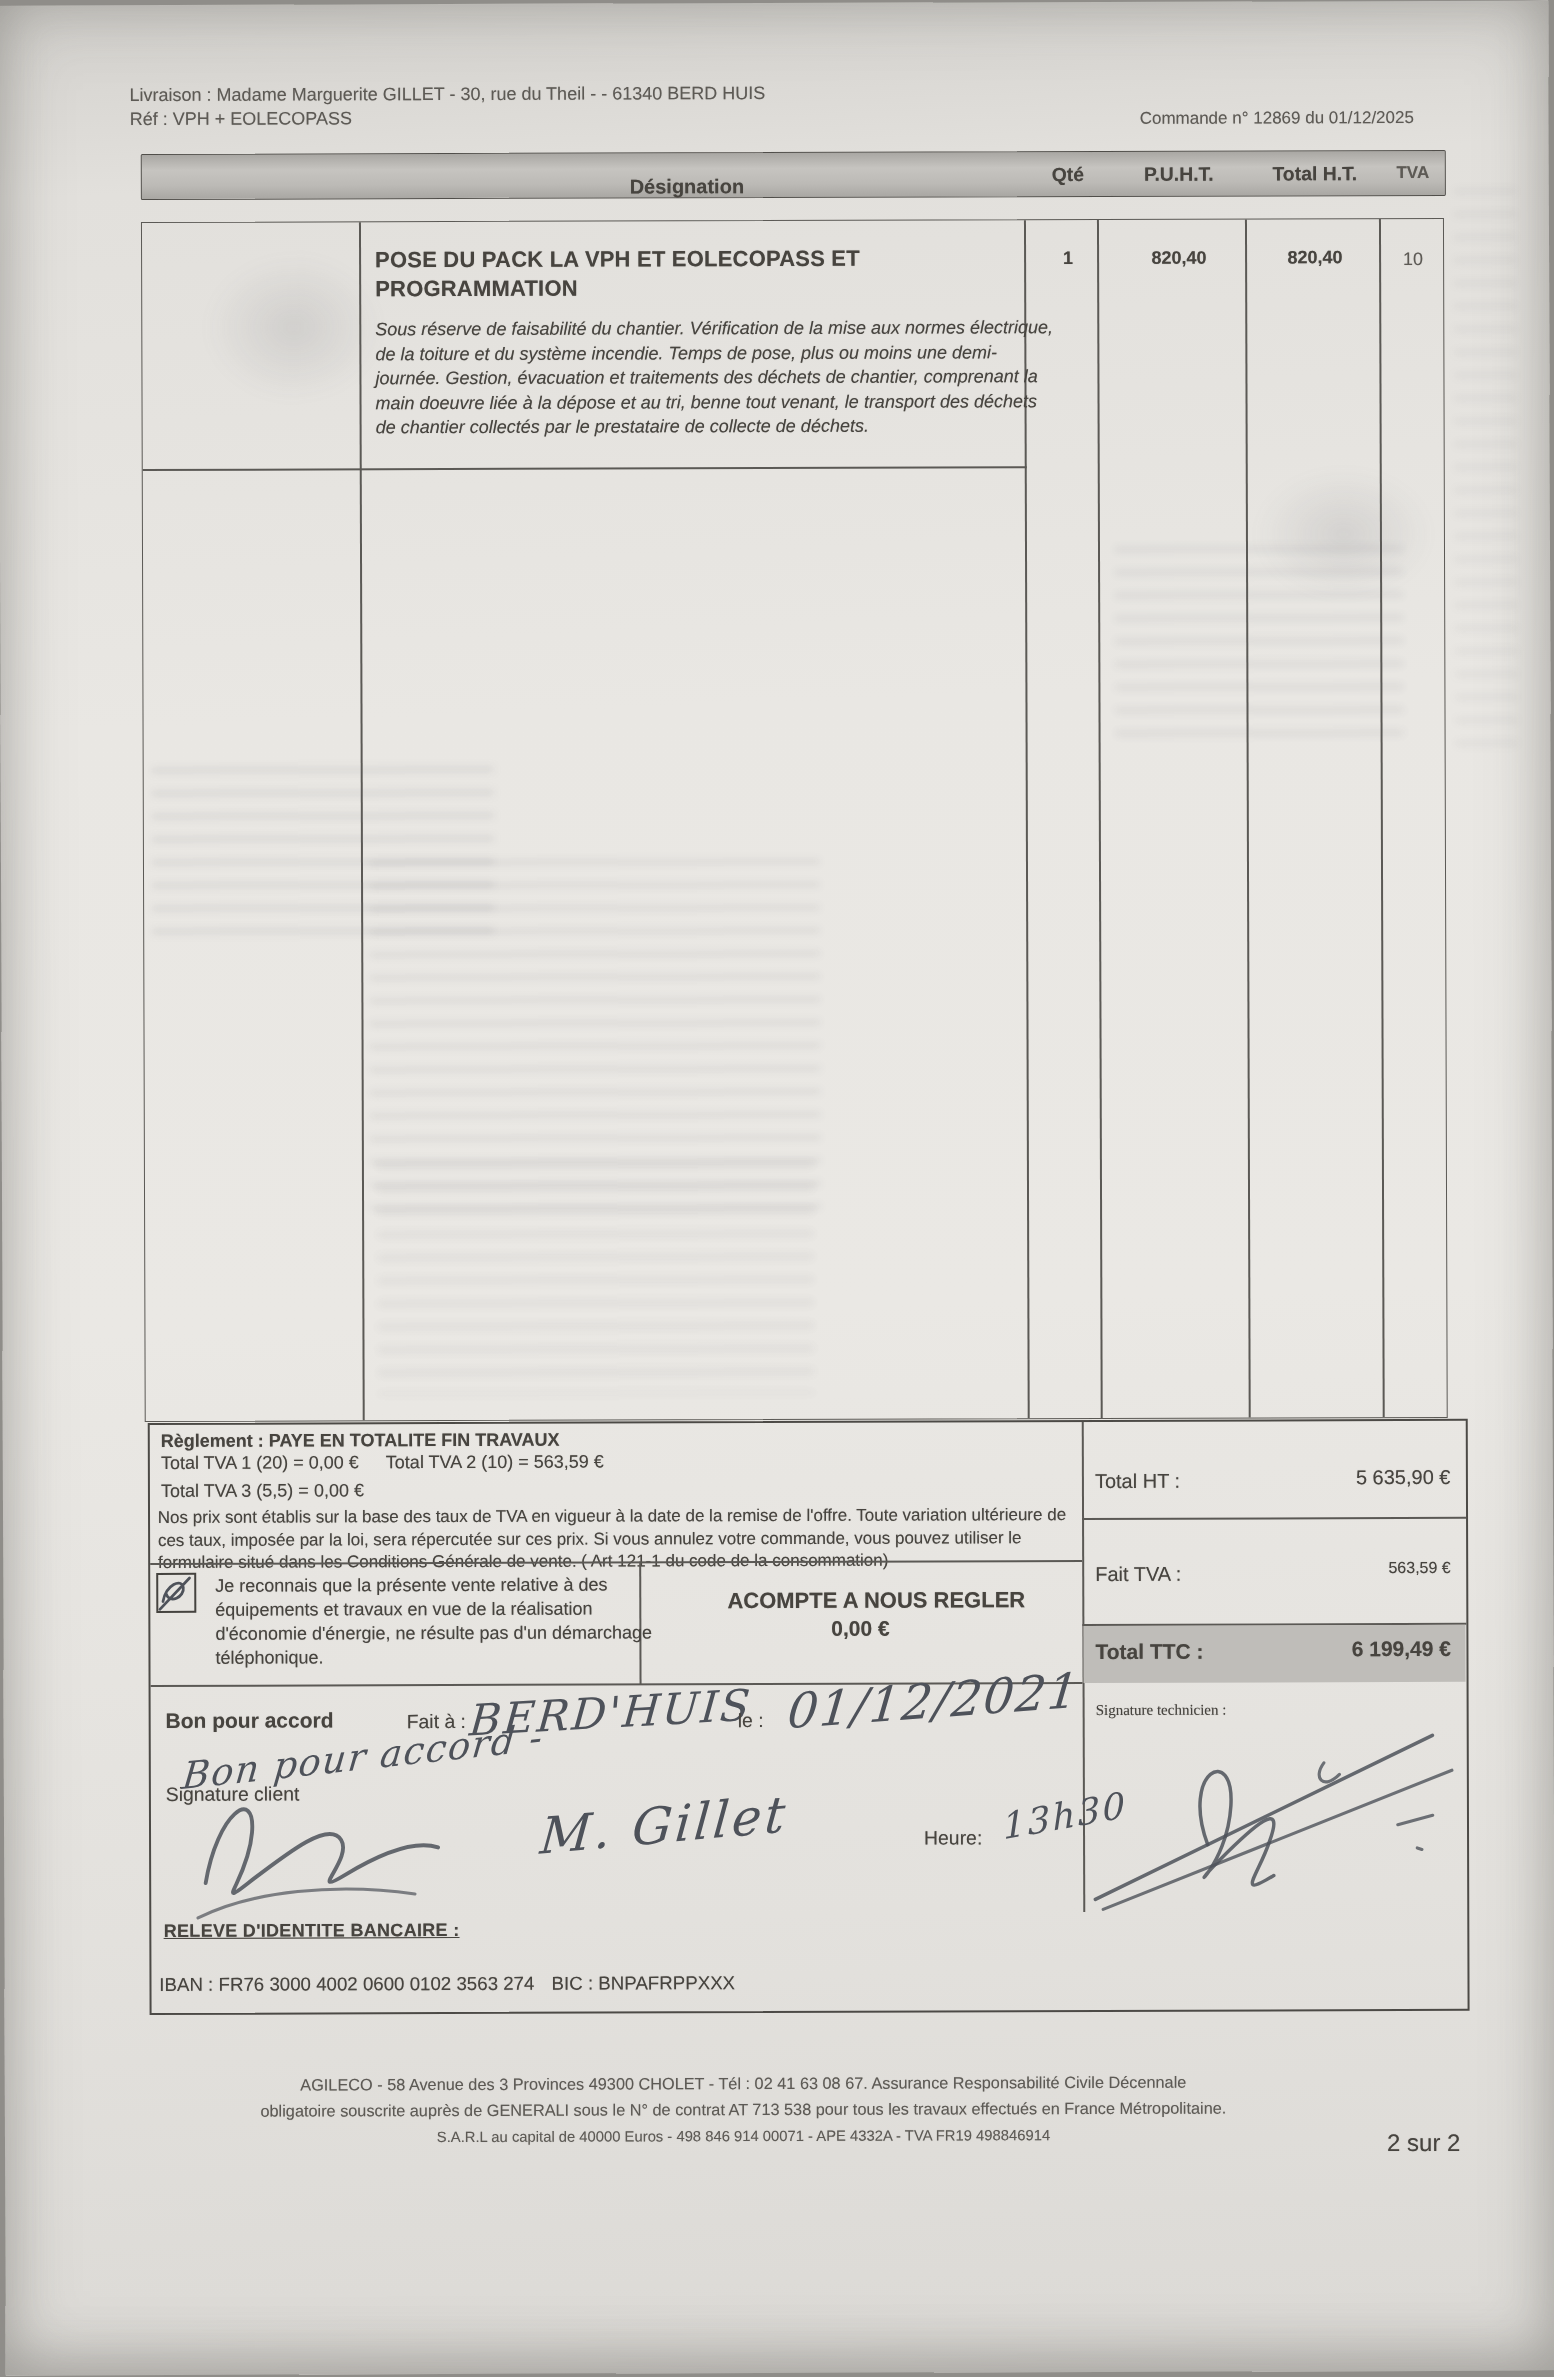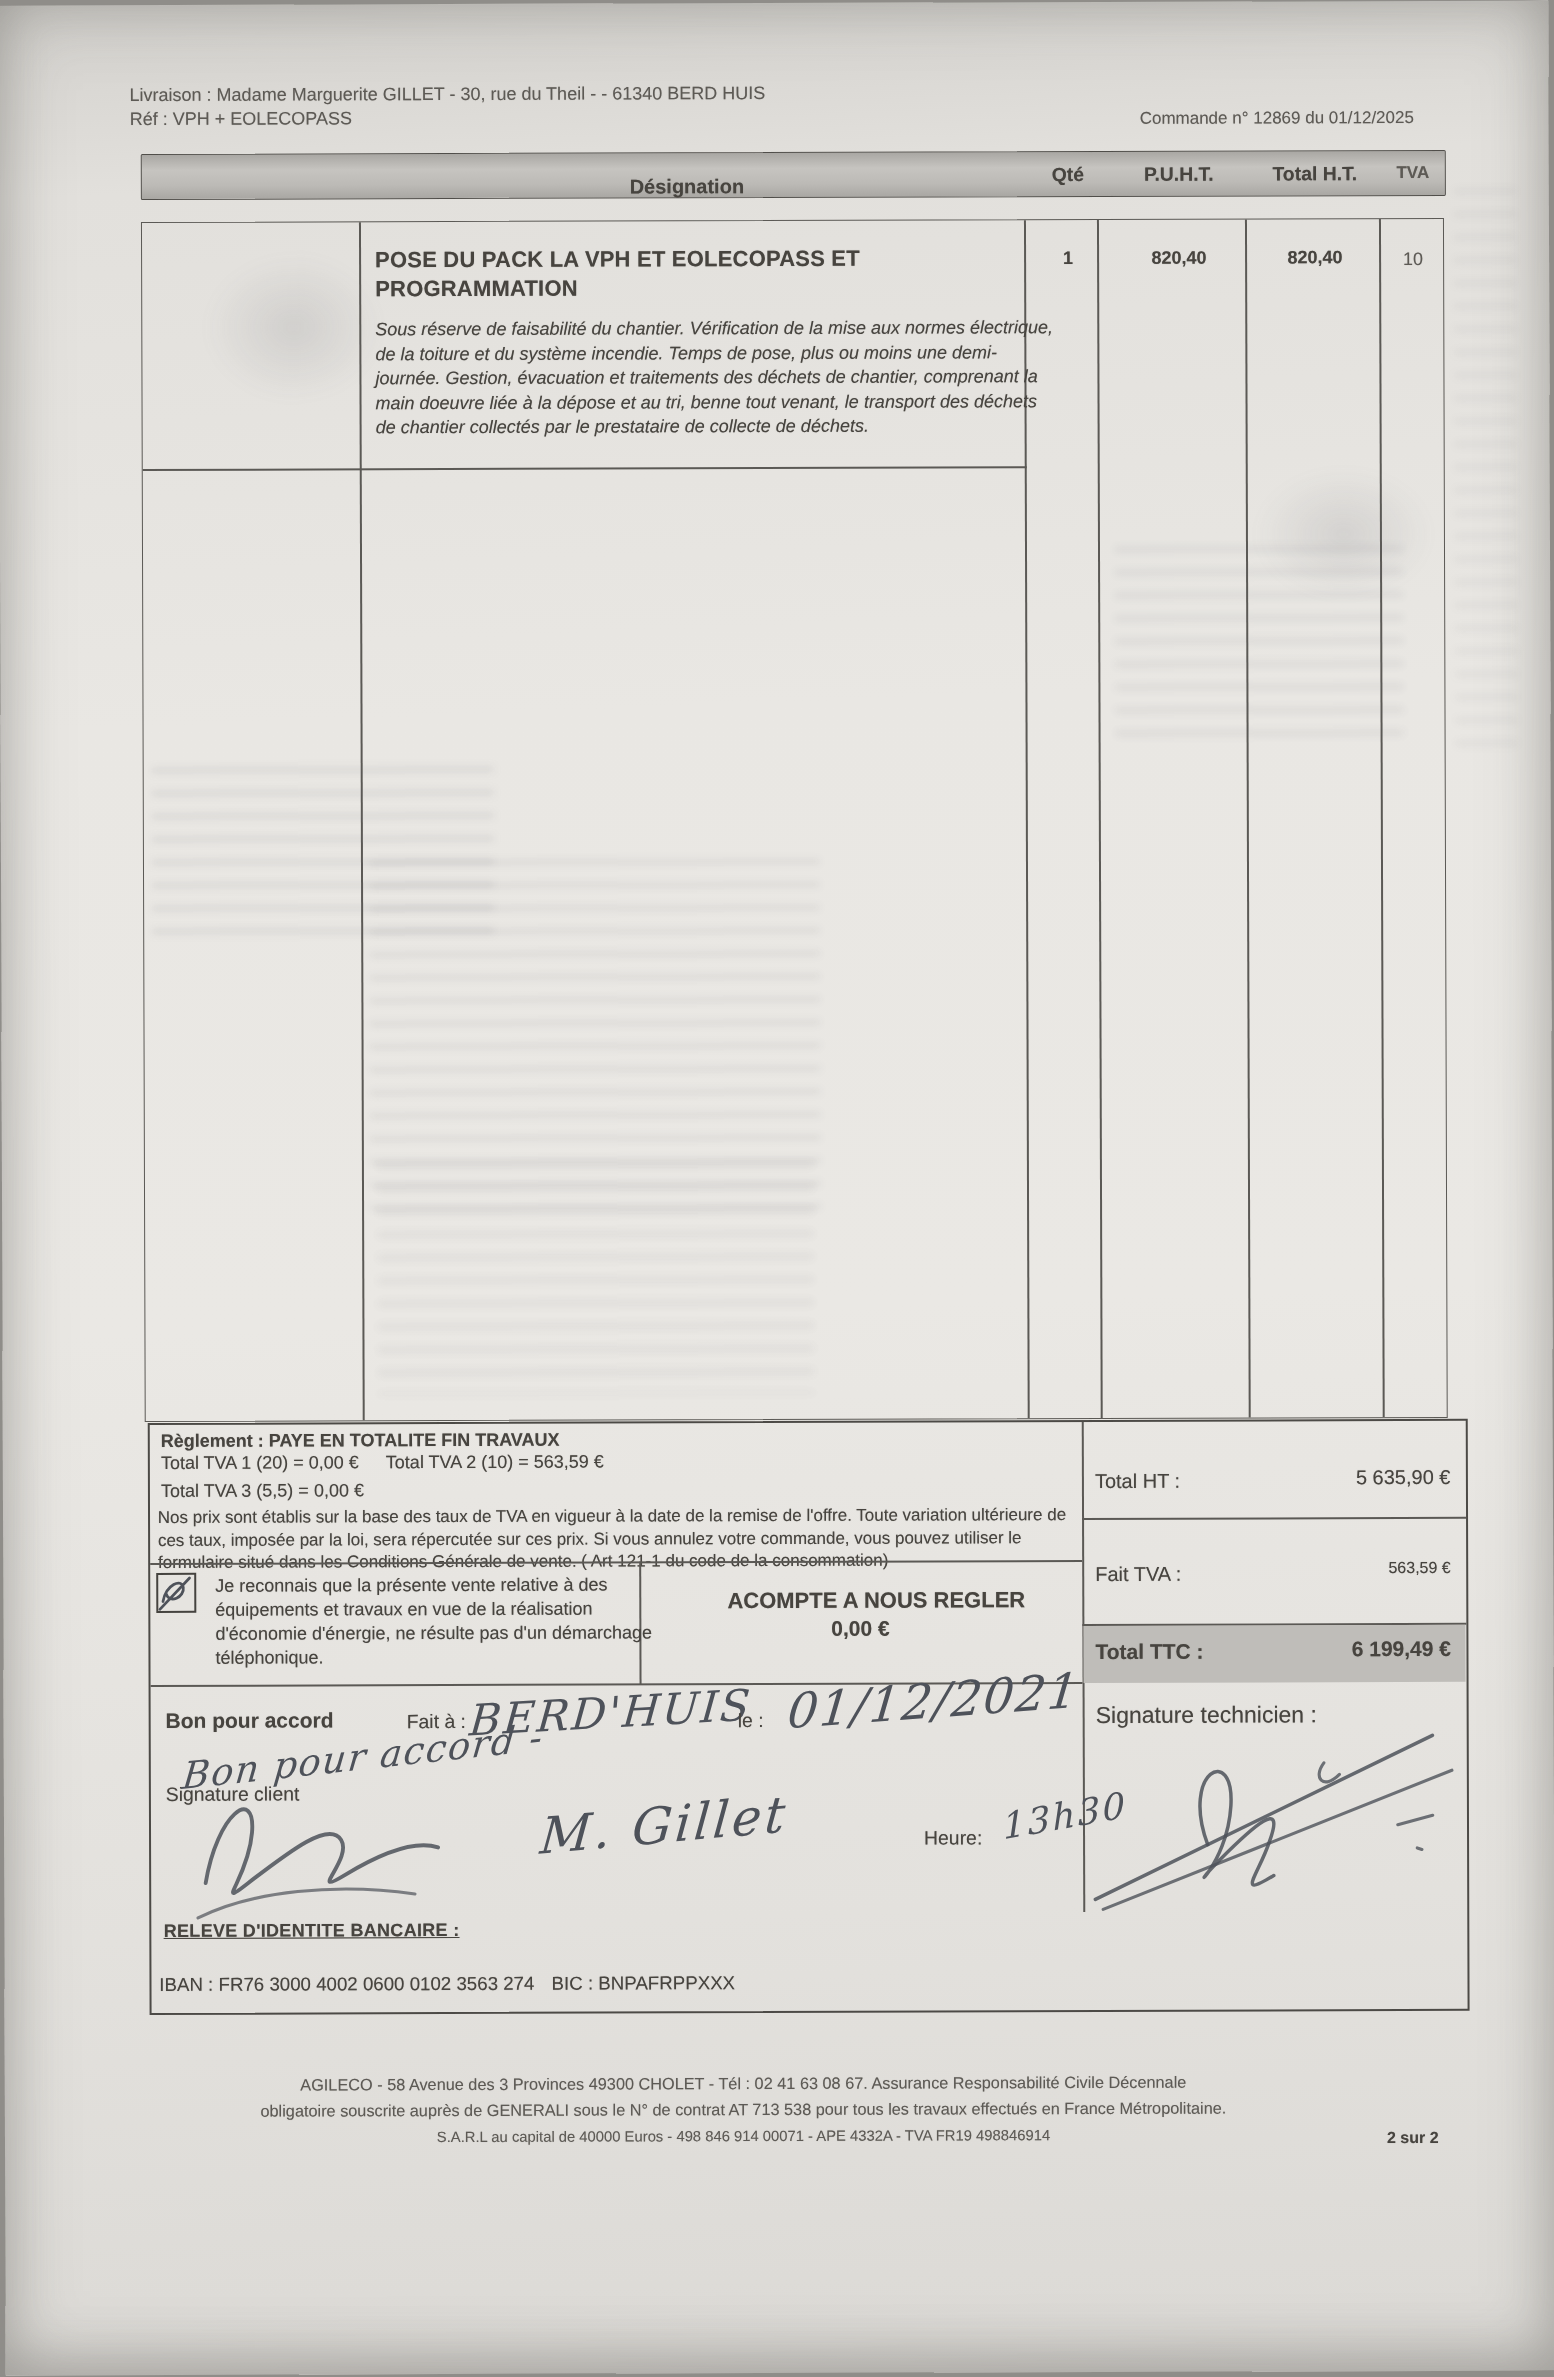--- a/index.html
+++ b/index.html
@@ -120,38 +120,38 @@
       <svg class="abs" style="left:31px;top:342px;" width="326" height="155" viewBox="0 0 420 200">
         <path d="M30,150 C45,60 95,25 90,85 C85,145 40,185 85,150 C140,108 190,70 205,95 C220,120 160,170 210,140 C255,113 300,95 330,105" fill="none" stroke="#4e525a" stroke-width="5" stroke-linecap="round" opacity=".85"></path>
         <path d="M20,195 C90,160 200,150 300,165" fill="none" stroke="#4e525a" stroke-width="4" stroke-linecap="round" opacity=".7"></path>
       </svg>
 
       <div class="abs pen" style="left:389px;top:373px;font-size:50px;transform:rotate(-5deg) skewX(-10deg);letter-spacing:3.1px;">M. Gillet</div>
 
       <div class="abs ink" style="left:773px;top:404px;font-size:19.4px;">Heure:</div>
       <div class="abs pen" style="left:851px;top:373px;font-size:36px;transform:rotate(-10deg) skewX(-8deg);letter-spacing:2.3px;">13h30</div>
 
-      <div class="abs ink" style="left:945px;top:280px;font-size:23px;">Signature technicien :</div>
+      <div class="abs ink" style="left:945px;top:280px;font-size:15px;font-family:Liberation Serif, serif;">Signature technicien :</div>
       <svg class="abs" style="left:940px;top:295px;" width="373" height="194" viewBox="0 0 480 250">
         <path d="M5,235 L440,25" fill="none" stroke="#4e525a" stroke-width="4.5" stroke-linecap="round" opacity=".85"></path>
         <path d="M15,248 L465,70" fill="none" stroke="#4e525a" stroke-width="4" stroke-linecap="round" opacity=".8"></path>
         <path d="M150,165 C115,70 185,35 180,115 C175,195 115,235 165,185 C210,140 250,105 230,160 C215,205 185,235 235,205" fill="none" stroke="#4e525a" stroke-width="4.5" stroke-linecap="round" opacity=".85"></path>
         <path d="M300,60 C285,80 300,95 320,75 M395,140 l 45,-12 M420,170 l 6,2" fill="none" stroke="#4e525a" stroke-width="4" stroke-linecap="round" opacity=".8"></path>
       </svg>
 
       <div class="abs ink b" style="left:12.4px;top:496px;font-size:18px;text-decoration:underline;letter-spacing:0.3px;">RELEVE D'IDENTITE BANCAIRE :</div>
       <div class="abs ink" style="left:7.8px;top:549px;font-size:18.7px;">
         <span>IBAN : FR76 3000 4002 0600 0102 3563 274</span>
         <span style="margin-left:12px;">BIC : BNPAFRPPXXX</span>
       </div>
     </div>
 
     <div class="abs ink-light" style="left:47px;top:2067px;width:1383px;text-align:center;font-size:16.3px;line-height:26.4px;">
       <div>AGILECO - 58 Avenue des 3 Provinces 49300 CHOLET - Tél : 02 41 63 08 67. Assurance Responsabilité Civile Décennale</div>
       <div>obligatoire souscrite auprès de GENERALI sous le N° de contrat AT 713 538 pour tous les travaux effectués en France Métropolitaine.</div>
       <div style="font-size:14.8px;">S.A.R.L au capital de 40000 Euros - 498 846 914 00071 - APE 4332A - TVA FR19 498846914</div>
     </div>
-    <div class="abs ink" style="left:1382px;top:2128px;font-size:16px;font-weight:bold;">2 sur 2</div>
+    <div class="abs ink" style="left:1382px;top:2128px;font-size:24px;">2 sur 2</div>
 
     <div class="ghost" style="left:1455px;top:187px;width:62px;height:560px;opacity:.6;"></div>
   </div>
 </div>
 
 
 </body></html>

